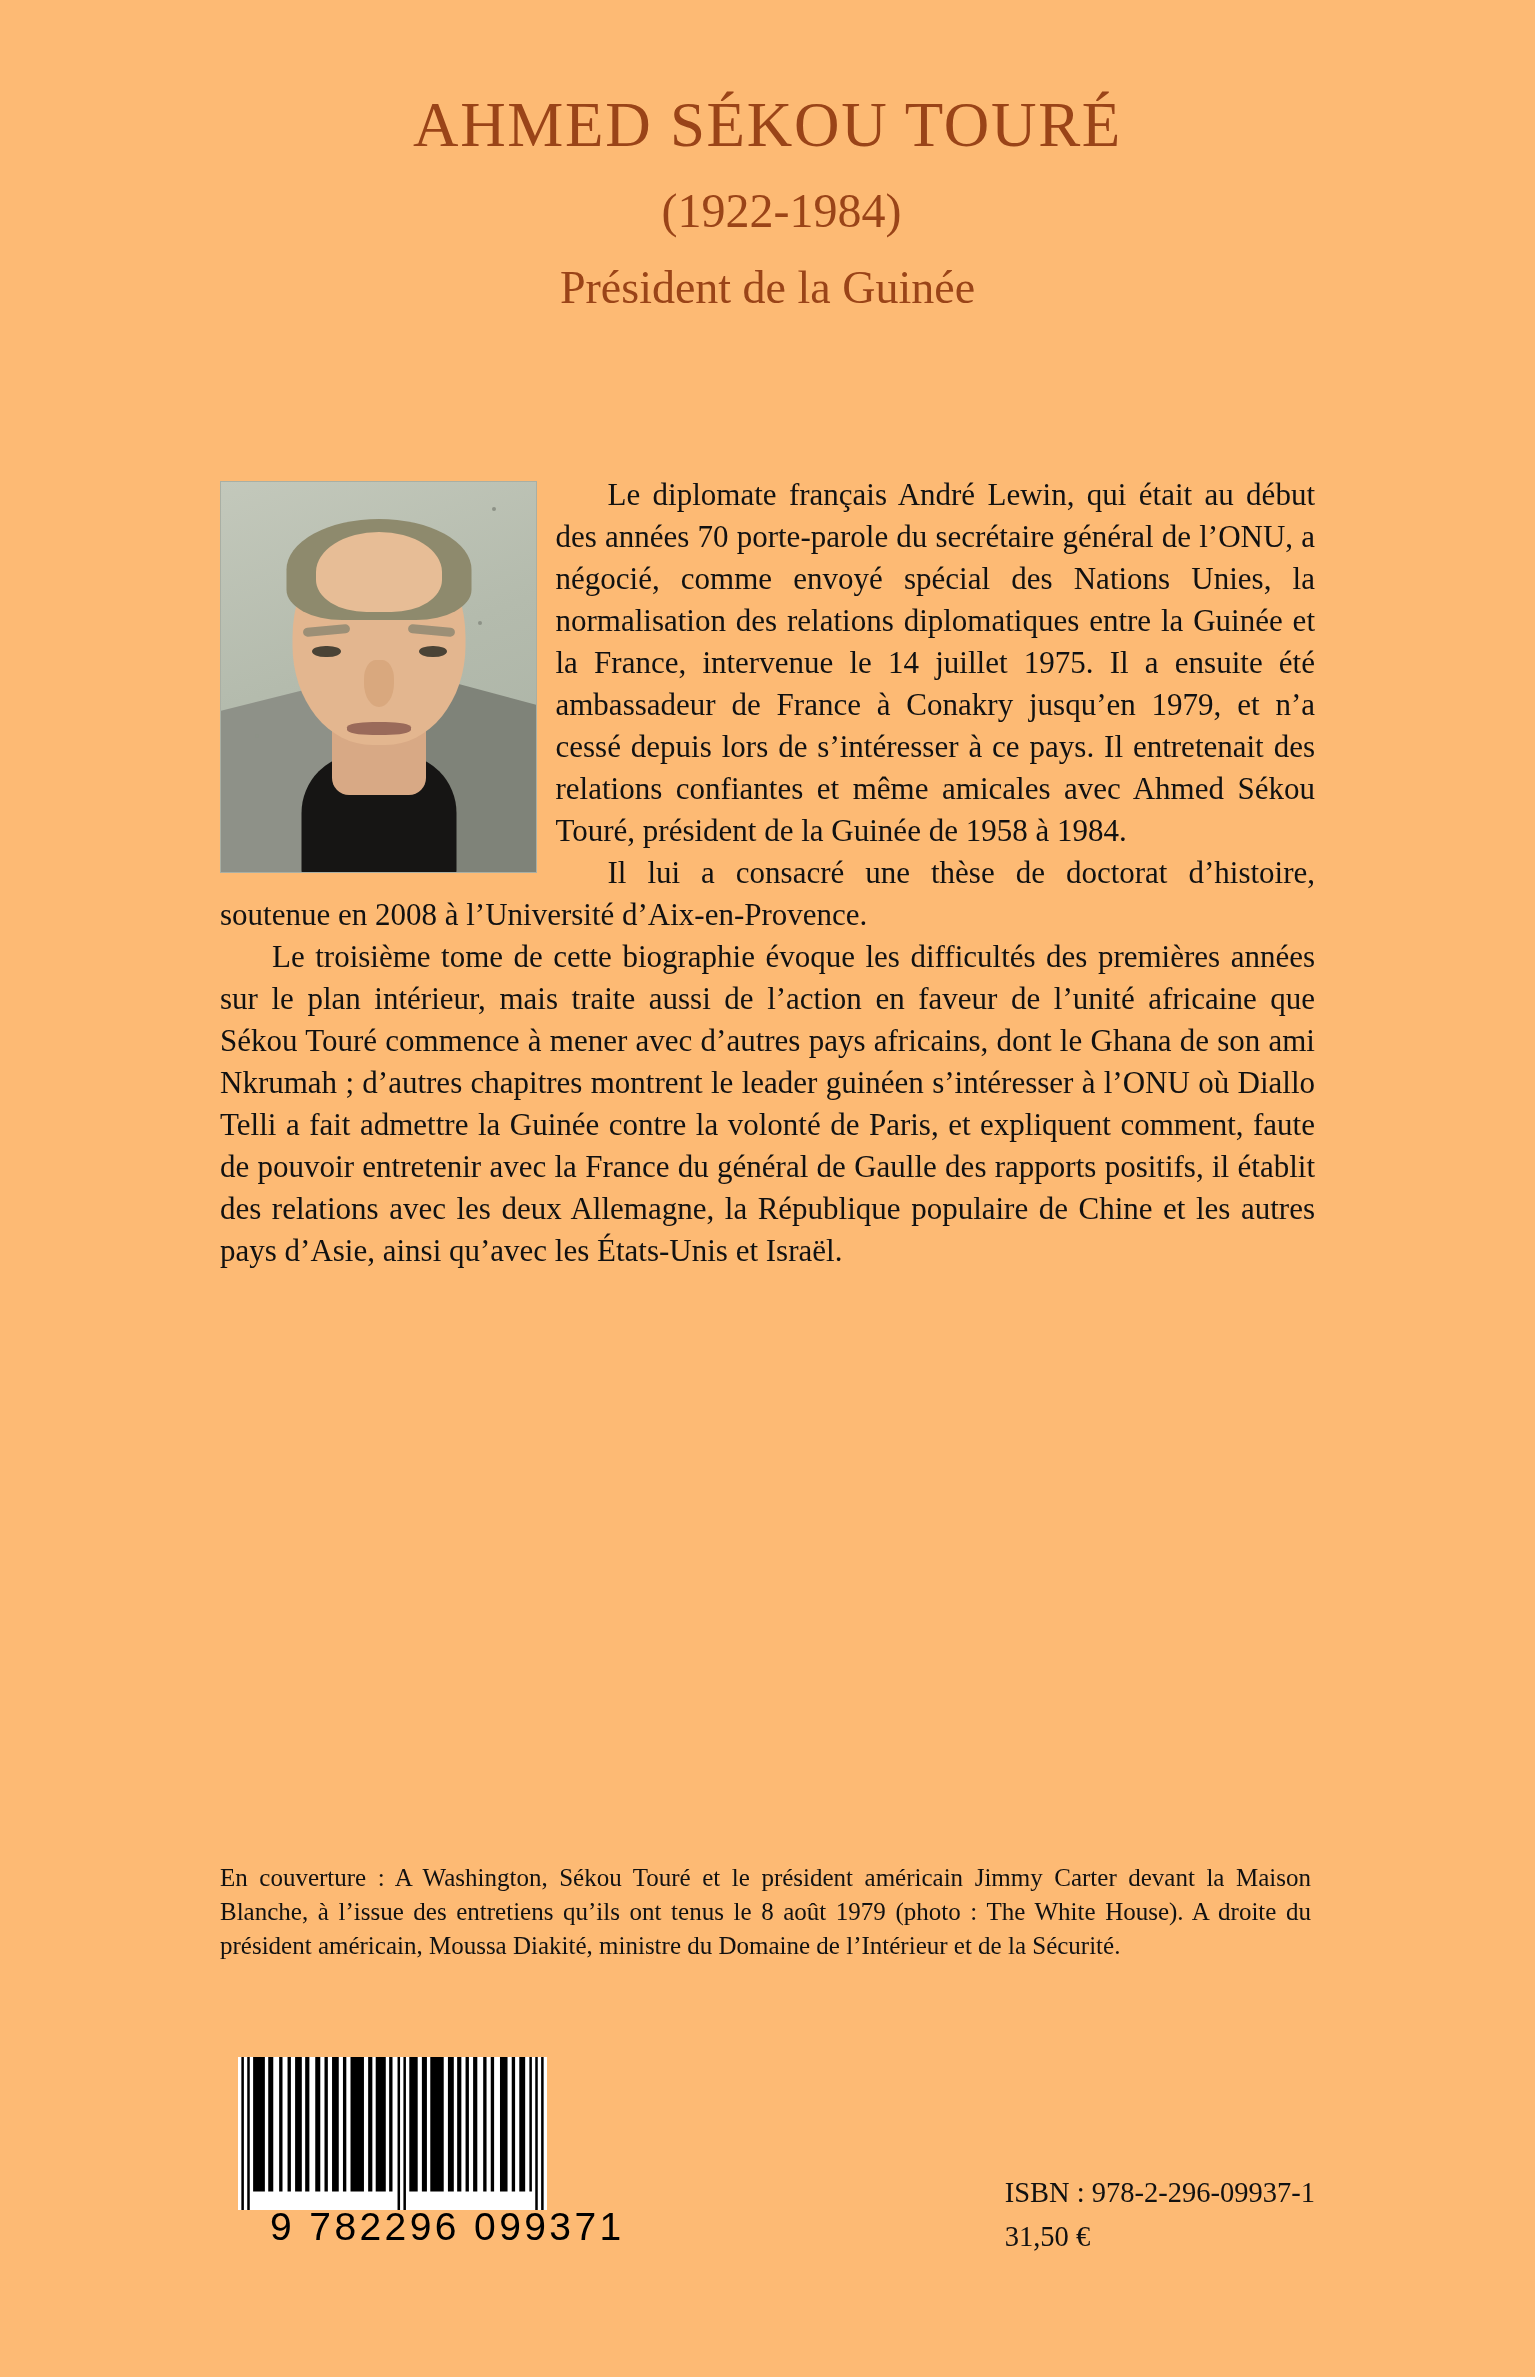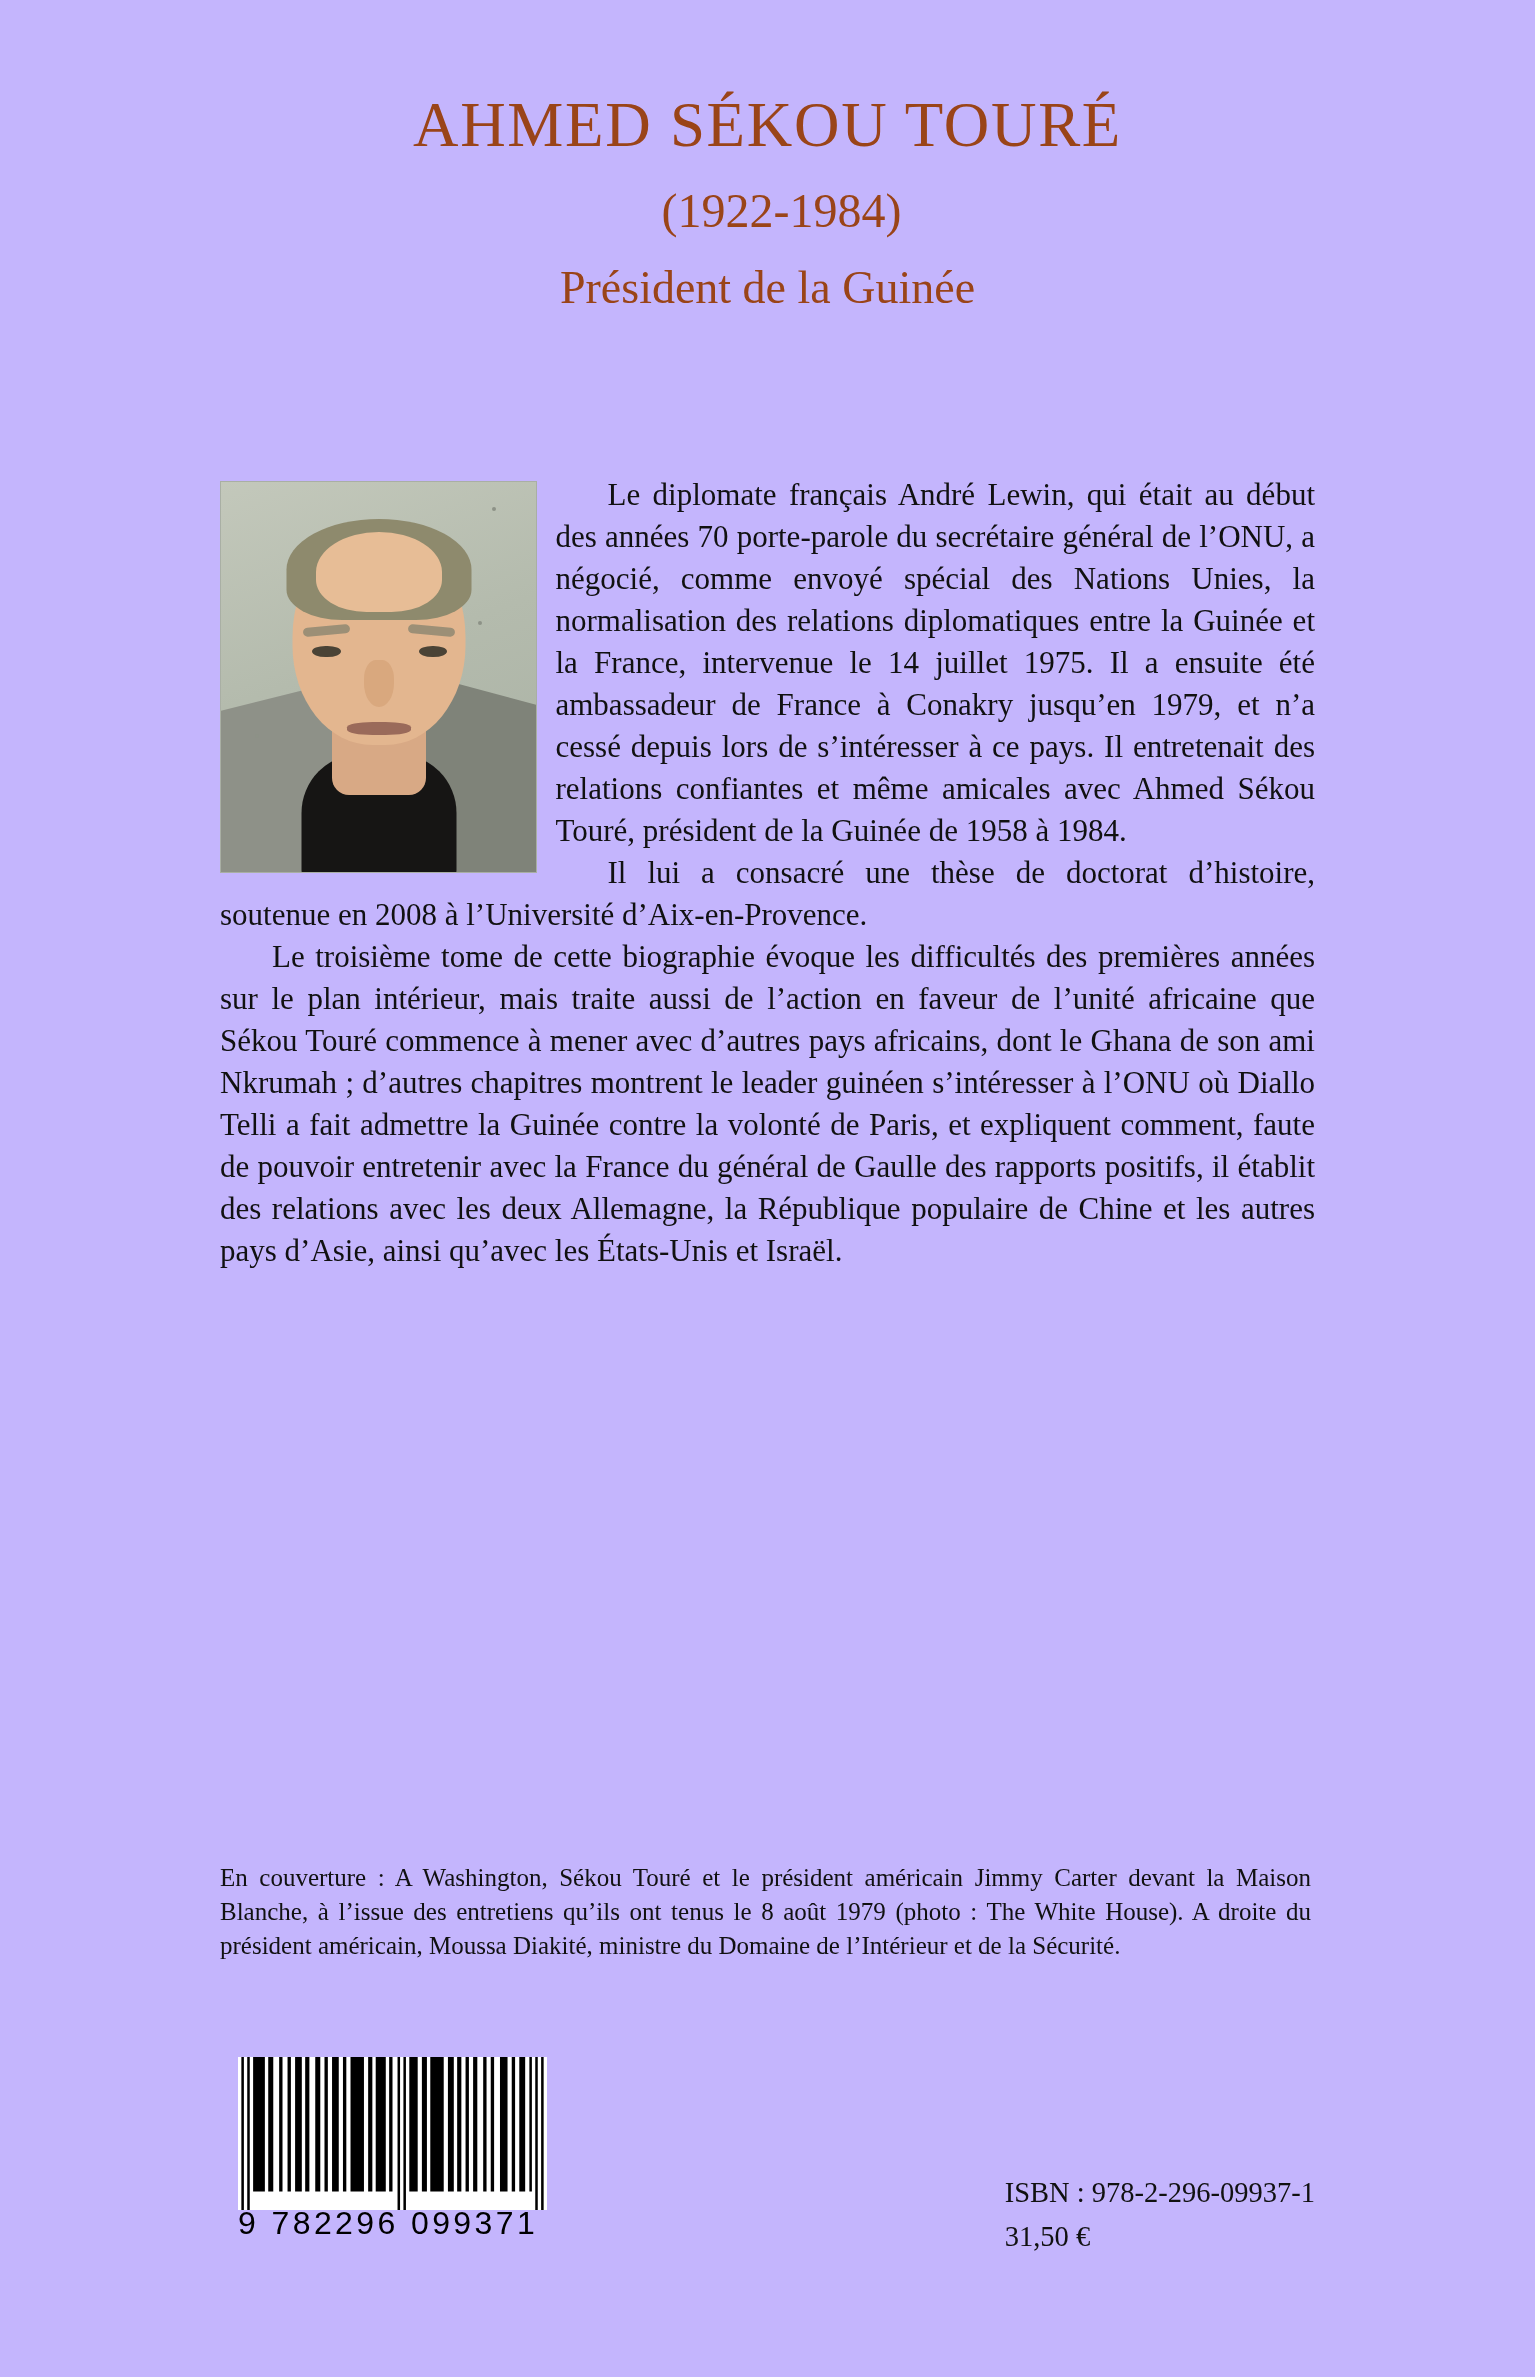--- a/index.html
+++ b/index.html
@@ -12,21 +12,21 @@
     height: 2377px;
     position: relative;
     font-family: "Liberation Serif", "DejaVu Serif", serif;
     color: #111111;
     overflow: hidden;
   }
 
   .page {
     position: absolute;
     inset: 0;
-    background: #c4b5fd;
+    background: #fdba74;
   }
 
   
   .title-block {
     position: absolute;
     top: 94px;
     left: 0;
     right: 0;
     text-align: center;
   }
@@ -195,25 +195,26 @@
     left: 238px;
     width: 310px;
   }
   .barcode {
     height: 153px;
     width: 309px;
     display: block;
   }
   .barcode-digits {
     font-family: "Liberation Sans", "DejaVu Sans", sans-serif;
-    font-size: 32px;
+    font-size: 39px;
     letter-spacing: 3.4px;
     margin-top: -5px;
     color: #000;
     white-space: pre;
+    margin-left: 32px;
   }
 
   
   .isbn-block {
     position: absolute;
     top: 2171px;
     right: 220px;
     text-align: left;
     font-size: 28.5px;
     line-height: 44px;

